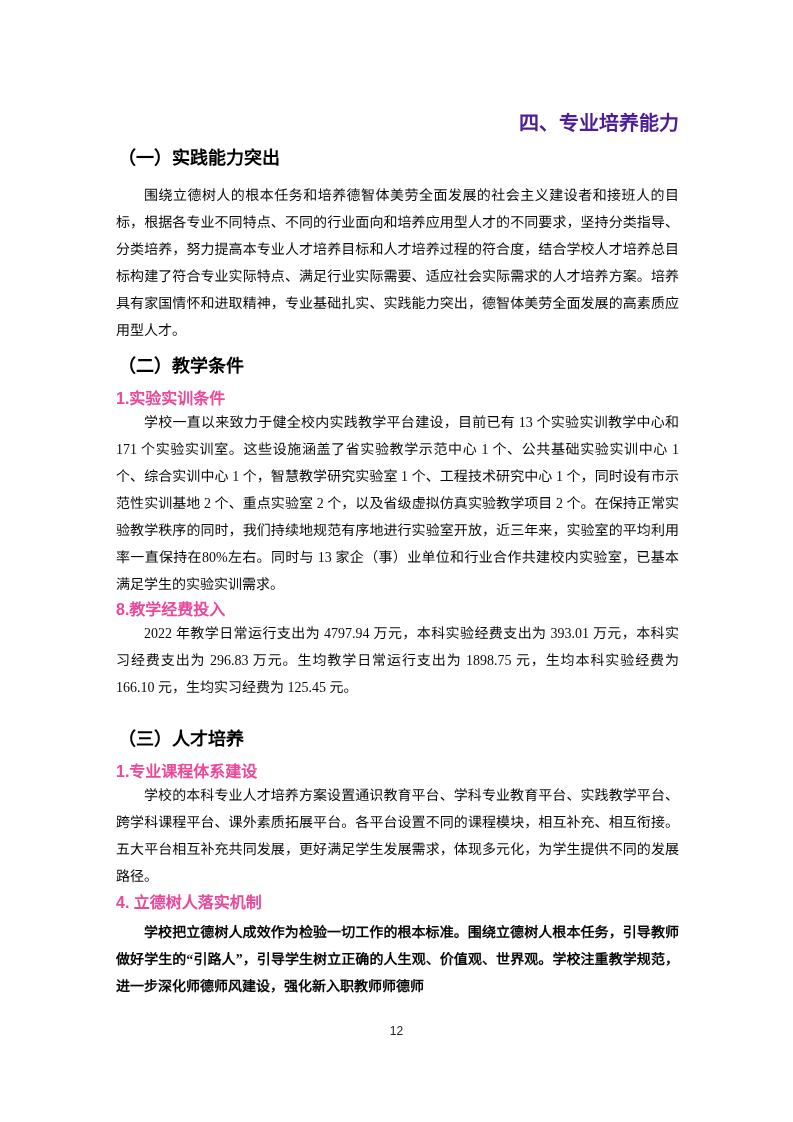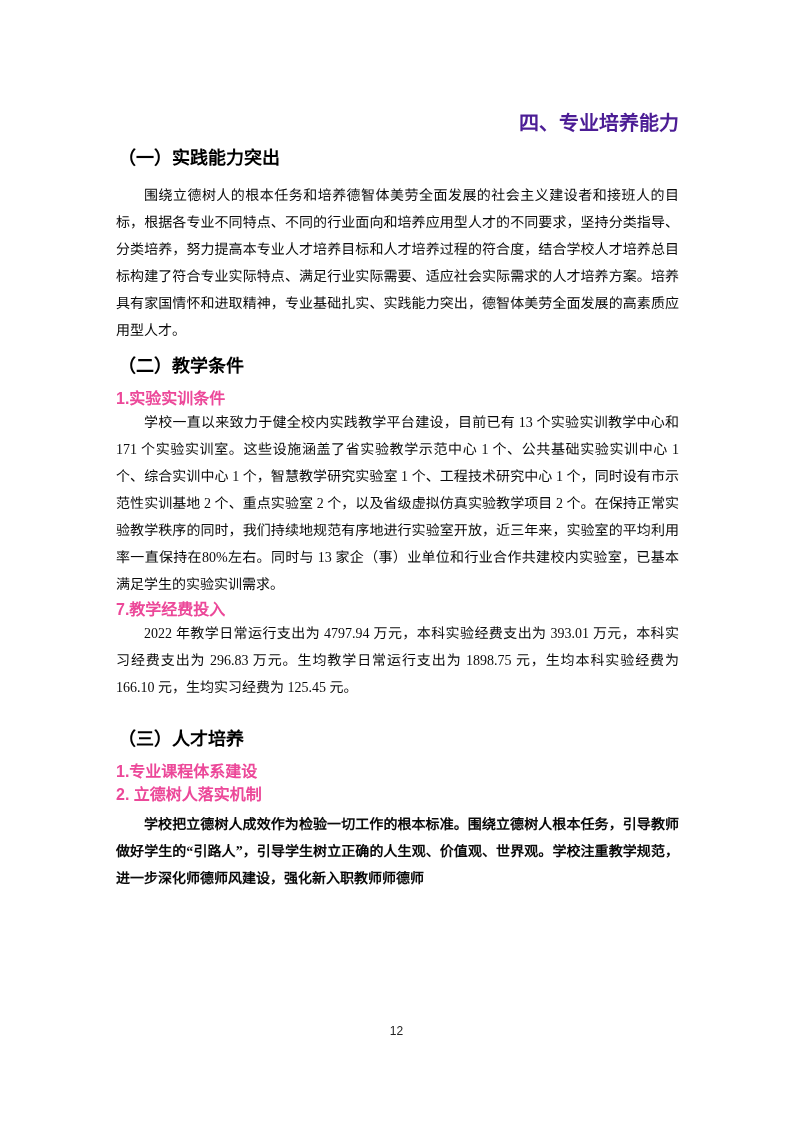--- a/index.html
+++ b/index.html
@@ -87,29 +87,30 @@
     <div class="h2">（一）实践能力突出</div>
 
     <p class="para after-h2">围绕立德树人的根本任务和培养德智体美劳全面发展的社会主义建设者和接班人的目标，根据各专业不同特点、不同的行业面向和培养应用型人才的不同要求，坚持分类指导、分类培养，努力提高本专业人才培养目标和人才培养过程的符合度，结合学校人才培养总目标构建了符合专业实际特点、满足行业实际需要、适应社会实际需求的人才培养方案。培养具有家国情怀和进取精神，专业基础扎实、实践能力突出，德智体美劳全面发展的高素质应用型人才。</p>
 
     <div class="h2 sec2">（二）教学条件</div>
 
     <div class="h3">1.实验实训条件</div>
 
     <p class="para tight">学校一直以来致力于健全校内实践教学平台建设，目前已有 13 个实验实训教学中心和 171 个实验实训室。这些设施涵盖了省实验教学示范中心 1 个、公共基础实验实训中心 1 个、综合实训中心 1 个，智慧教学研究实验室 1 个、工程技术研究中心 1 个，同时设有市示范性实训基地 2 个、重点实验室 2 个，以及省级虚拟仿真实验教学项目 2 个。在保持正常实验教学秩序的同时，我们持续地规范有序地进行实验室开放，近三年来，实验室的平均利用率一直保持在80%左右。同时与 13 家企（事）业单位和行业合作共建校内实验室，已基本满足学生的实验实训需求。</p>
 
-    <div class="h3 sub-tight">7.教学经费投入</div>
+    <div class="h3 sub-tight">8.教学经费投入</div>
 
     <p class="para tight">2022 年教学日常运行支出为 4797.94 万元，本科实验经费支出为 393.01 万元，本科实习经费支出为 296.83 万元。生均教学日常运行支出为 1898.75 元，生均本科实验经费为 166.10 元，生均实习经费为 125.45 元。</p>
 
     <div class="h2 sec3">（三）人才培养</div>
 
     <div class="h3">1.专业课程体系建设</div>
 
+    <p class="para sub-mid">学校的本科专业人才培养方案设置通识教育平台、学科专业教育平台、实践教学平台、跨学科课程平台、课外素质拓展平台。各平台设置不同的课程模块，相互补充、相互衔接。五大平台相互补充共同发展，更好满足学生发展需求，体现多元化，为学生提供不同的发展路径。</p>
 
-    <div class="h3 sub-mid">2. 立德树人落实机制</div>
+    <div class="h3 sub-mid">4. 立德树人落实机制</div>
 
     <p class="para last">学校把立德树人成效作为检验一切工作的根本标准。围绕立德树人根本任务，引导教师做好学生的“引路人”，引导学生树立正确的人生观、价值观、世界观。学校注重教学规范，进一步深化师德师风建设，强化新入职教师师德师</p>
 
   </div>
 
   <div class="page-number">12</div>
 </div>
 
 </body></html>

